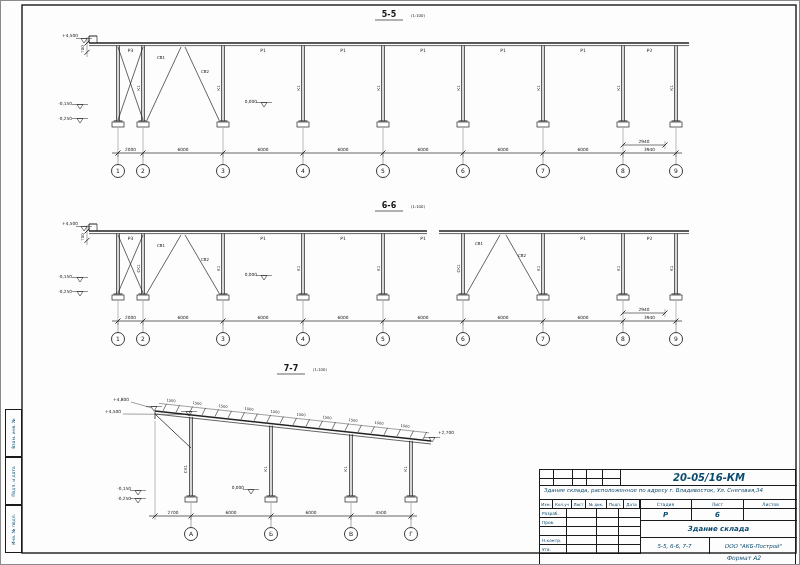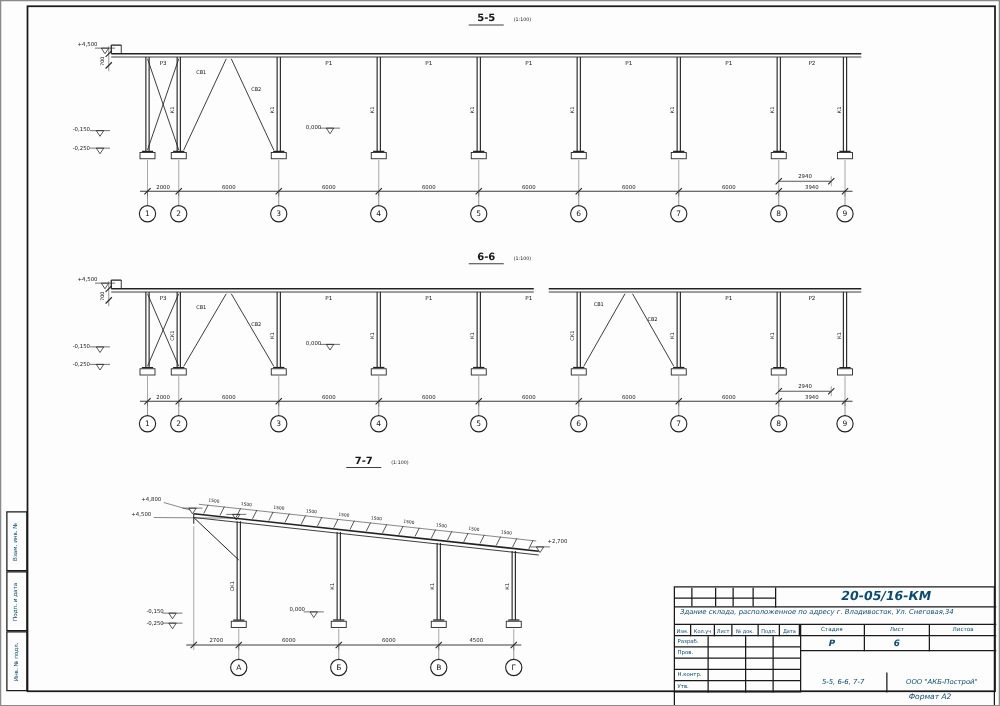--- a/index.html
+++ b/index.html
@@ -479,18 +479,19 @@
     <div class="c srow" style="top:75px">Утв.</div>
     <div class="svl" style="left:26px"></div>
     <div class="svl" style="left:56px"></div>
     <div class="svl" style="left:78px"></div>
     <div class="vl100"></div>
 
     <div class="c sv cent" style="left:100px;width:52px">Р</div>
     <div class="c sv cent" style="left:152px;width:52px">6</div>
     <div class="c sv cent" style="left:204px;width:53px;border-right:none"></div>
 
+    <div class="c obj cent">Здание склада</div>
     <div class="c shn cent">5-5, 6-6, 7-7</div>
     <div class="c org cent">ООО "АКБ-Построй"</div>
   </div>
 
   <div class="fmt">Формат А2</div>
 </div>
 
 </body></html>

